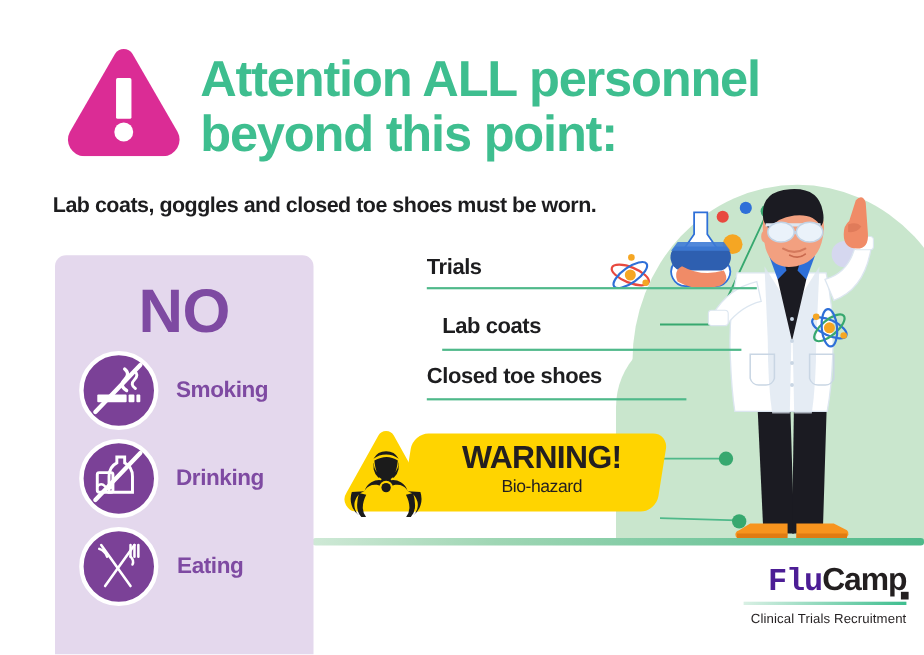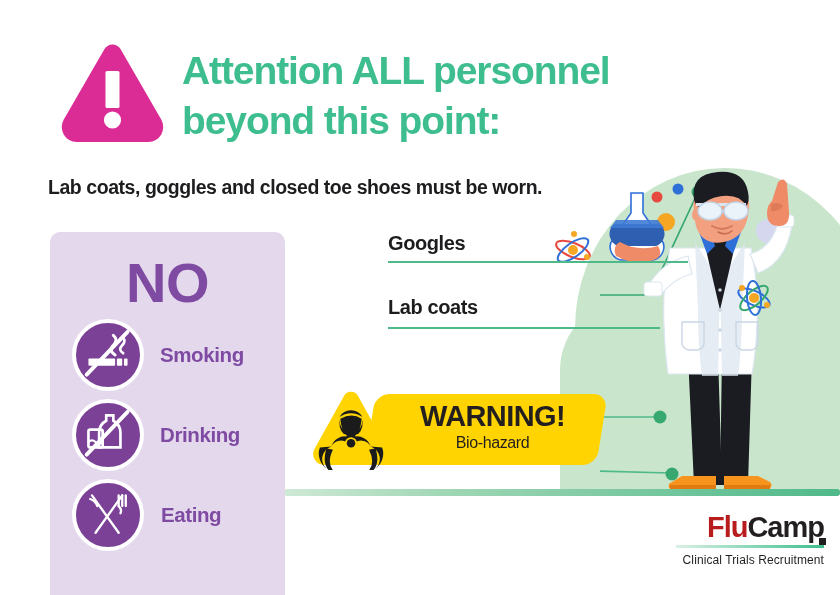--- a/index.html
+++ b/index.html
@@ -7,21 +7,21 @@
     width:840px;height:595px;position:relative;overflow:hidden;
     font-family:"Liberation Sans", sans-serif;
     -webkit-font-smoothing:antialiased;
   }
   .poster{position:absolute;inset:0;background:#ffffff;overflow:hidden;}
 
   
   .warn-tri{position:absolute;left:60px;top:42px;width:105px;height:100px;}
   .headline{
     position:absolute;left:182px;top:46px;width:640px;
-    color:#3EBE8F;font-weight:bold;font-size:39px;line-height:50px;
+    color:#3EBE8F;font-weight:bold;font-size:46px;line-height:50px;
     letter-spacing:-1.1px;
   }
   .headline .l2{display:block;}
   .subhead{
     position:absolute;left:48px;top:176px;
     color:#1d1d1f;font-weight:bold;font-size:19.5px;letter-spacing:-0.45px;
   }
 
   
   .no-panel{
@@ -56,38 +56,38 @@
     position:absolute;left:284px;top:489px;width:556px;height:7px;
     background:linear-gradient(90deg,#CFE9D6 0%,#9FD6B4 30%,#4FB98A 100%);
     border-radius:3px;
   }
 
   
   .req{position:absolute;left:388px;}
   .req .txt{color:#1d1d1f;font-weight:bold;font-size:20px;letter-spacing:-0.4px;}
   .req .rule{position:absolute;left:0;height:1.6px;background:#4FB98A;}
   .req0{top:232px;}
-  .req1{top:296px;}
+  .req1{top:286px;margin-left:14px;}
   .req2{top:331px;}
 
   
   .banner{position:absolute;left:312px;top:390px;width:290px;height:80px;}
   .ban-body{
     position:absolute;left:58px;top:4px;width:232px;height:71px;
     background:#FFD400;border-radius:14px 14px 14px 14px;
     transform:skewX(-9deg);
   }
   .ban-txt{position:absolute;left:78px;top:10px;width:205px;text-align:center;color:#231f20;}
   .ban-txt .t1{font-weight:bold;font-size:29px;letter-spacing:-0.6px;line-height:32px;}
   .ban-txt .t2{font-weight:normal;font-size:16px;letter-spacing:-0.4px;line-height:22px;}
 
   
   .logo{position:absolute;left:656px;top:512px;text-align:right;width:168px;}
   .logo .lg{font-weight:bold;font-size:29px;letter-spacing:-1px;line-height:30px;}
-  .logo .flu{color:#b91c1c;}
+  .logo .flu{color:#4c1d95;font-family:Liberation Mono, monospace;}
   .logo .camp{color:#231f20;}
   .logo .lgline{
     height:3px;width:148px;margin:3px 0 0 auto;
     background:linear-gradient(90deg,#d9f0e4 0%,#3EBE8F 100%);
   }
   .logo .tag{color:#231f20;font-size:12px;margin-top:5px;letter-spacing:0.1px;}
   .logo .sq{position:absolute;right:-2px;top:26px;width:7px;height:7px;background:#231f20;}
 </style>
 </head>
 <body>
@@ -198,26 +198,30 @@
     <ellipse cx="21" cy="22" rx="18" ry="7" fill="none" stroke="#E8493F" stroke-width="2" transform="rotate(22 21 22)"></ellipse>
     <ellipse cx="21" cy="22" rx="18" ry="7" fill="none" stroke="#2E6FD8" stroke-width="2" transform="rotate(-35 21 22)"></ellipse>
     <circle cx="21" cy="22" r="5" fill="#F5A623"></circle>
     <circle cx="22" cy="6" r="3" fill="#F5A623"></circle>
     <circle cx="35" cy="29" r="3" fill="#F5A623"></circle>
   </svg>
 
   <div class="ground"></div>
 
   <div class="req req0">
-    <div class="txt">Googles</div>
+    <div class="txt">Trials</div>
     <div class="rule" style="top:29px;width:300px;"></div>
   </div>
   <div class="req req1">
     <div class="txt">Lab coats</div>
     <div class="rule" style="top:31px;width:272px;"></div>
+  </div>
+  <div class="req req2">
+    <div class="txt">Closed toe shoes</div>
+    <div class="rule" style="top:31px;width:236px;"></div>
   </div>
 
   <div class="banner">
     <div class="ban-body"></div>
     <svg style="position:absolute;left:0;top:0;" width="78" height="80" viewBox="0 0 78 80">
       <path d="M32 6 L3 58 a11 11 0 0 0 9.5 17 h53 a11 11 0 0 0 9.5 -17 L46 6 a8 8 0 0 0 -14 0 Z" fill="#FFD400"></path>
       <g fill="#1b1b1b" transform="translate(39,50) scale(0.82)">
         <circle cx="0" cy="-2" r="6"></circle>
         <path d="M-1.5 -9 a13 13 0 0 1 -11 -18 a17 17 0 0 0 4 20 z"></path>
         <path d="M1.5 -9 a13 13 0 0 0 11 -18 a17 17 0 0 1 -4 20 z"></path>

